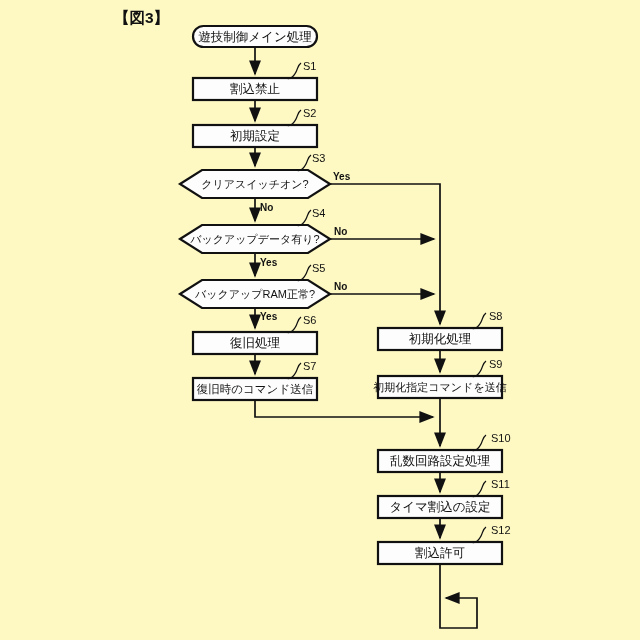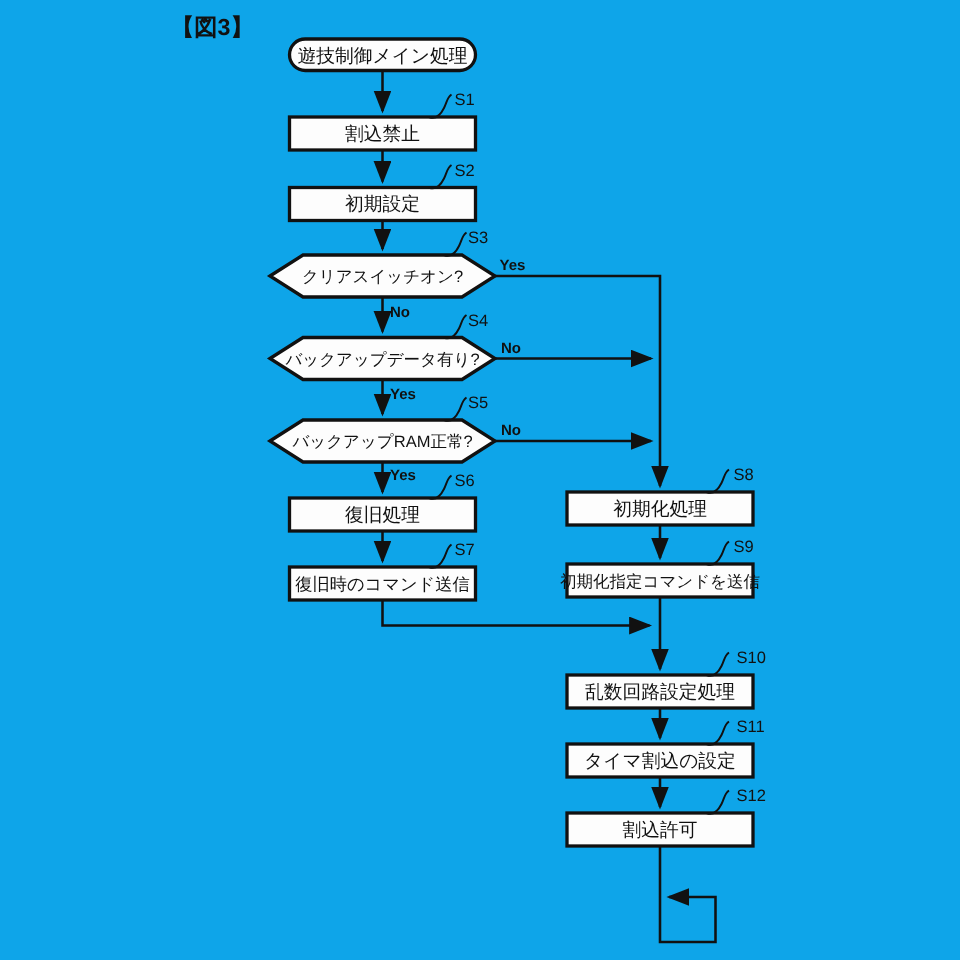--- a/index.html
+++ b/index.html
@@ -5,21 +5,21 @@
   html, body {
     margin: 0;
     padding: 0;
     background: #ffffff;
     font-family: "Liberation Sans", "DejaVu Sans", sans-serif;
   }
   .page {
     position: relative;
     width: 640px;
     height: 640px;
-    background: #0ea5e9;
+    background: #fef9c3;
     overflow: hidden;
   }
   svg { position: absolute; top: 0; left: 0; }
   svg text {
     fill: #111;
     font-family: "Liberation Sans", "DejaVu Sans", sans-serif;
   }
   .fig-label   { font-size: 15.5px; font-weight: bold; }
   .node-text   { font-size: 12.5px; text-anchor: middle; }
   .node-text-sm{ font-size: 11.5px; text-anchor: middle; }

